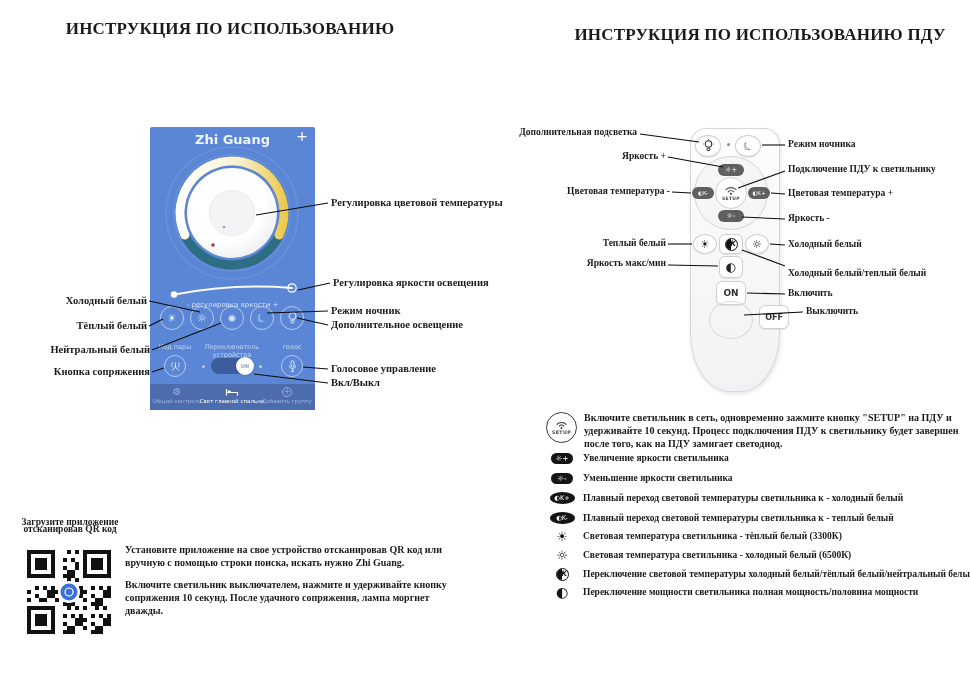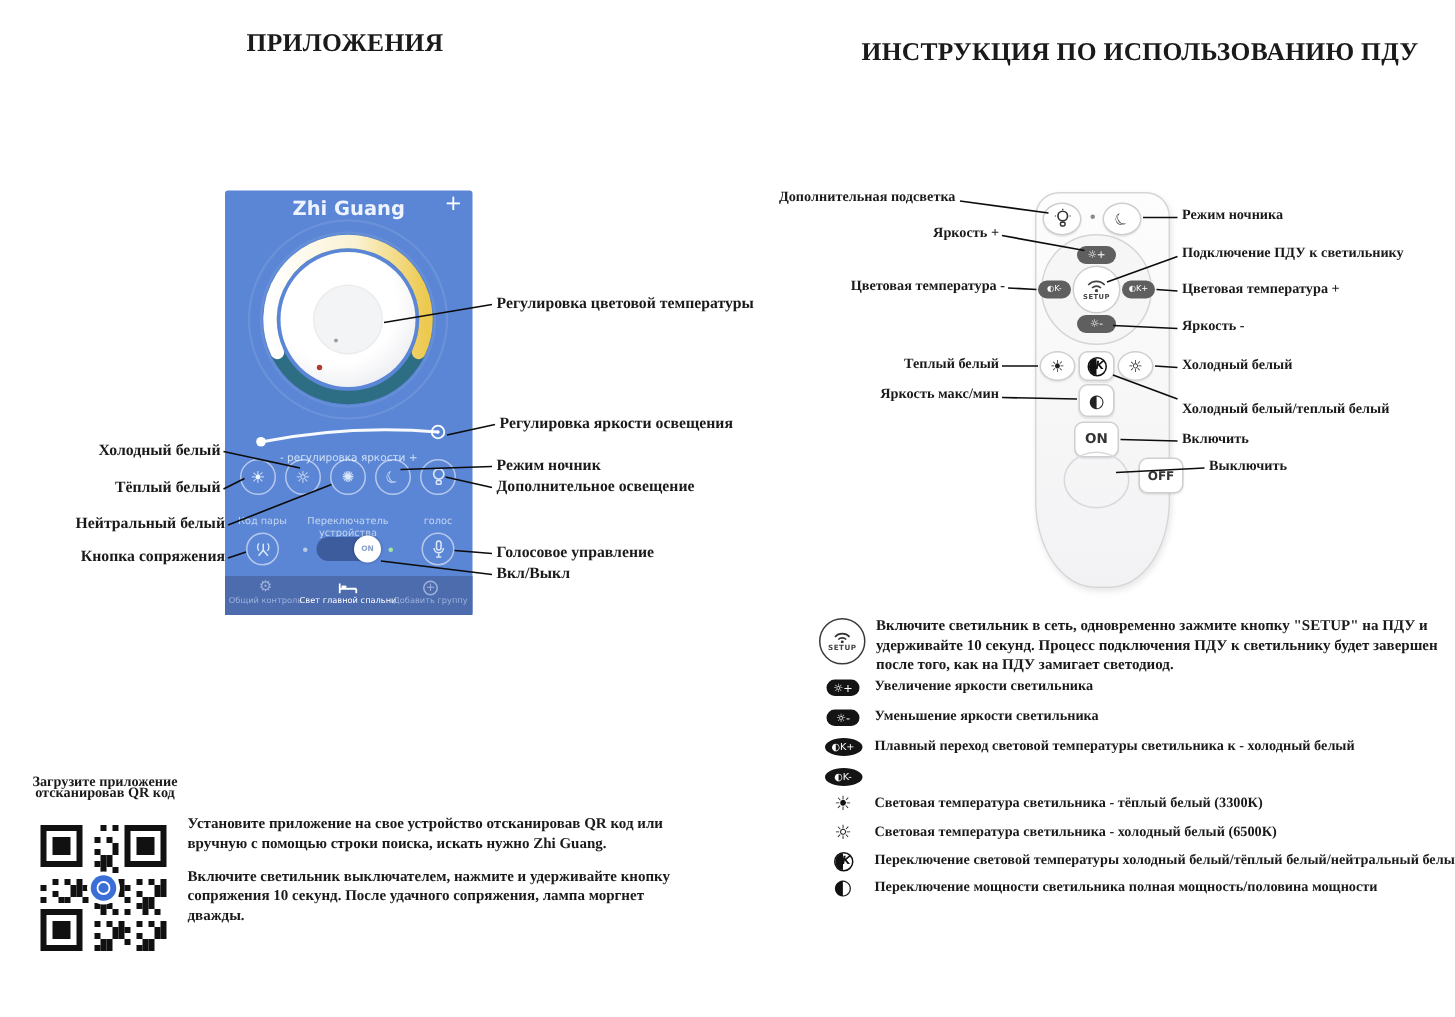--- a/index.html
+++ b/index.html
@@ -50,21 +50,21 @@
   .ck-icon { position:relative; width:13px; height:13px; border:1.4px solid #111; border-radius:50%; display:inline-block; background:#fff; }
   .ck-icon .half { position:absolute; left:0; top:0; bottom:0; width:50%; background:#111; border-radius:7px 0 0 7px; }
   .ck-icon .k { position:absolute; right:0.5px; top:50%; transform:translateY(-50%); font-family:"DejaVu Sans",sans-serif; font-size:7.5px; font-weight:700; color:#111; line-height:1; }
   .overlay { position:absolute; left:0; top:0; z-index:9; pointer-events:none; }
   .qr-cap { position:absolute; left:8px; width:124px; text-align:center; font-size:9.5px; font-weight:700; }
 </style>
 </head>
 <body>
 
 <div class="title" style="left:55px;top:18px;width:350px;font-size:17px;line-height:1.35;">
-  <div>ПРИЛОЖЕНИЯ</div>
+  <div>ИНСТРУКЦИЯ ПО ИСПОЛЬЗОВАНИЮ</div>
 </div>
 <div class="title" style="left:550px;top:25px;width:420px;font-size:17px;">ИНСТРУКЦИЯ ПО ИСПОЛЬЗОВАНИЮ ПДУ</div>
 
 <div class="phone">
   <div class="hdr">Zhi Guang</div>
   <div class="plus">+</div>
 
   <svg width="165" height="150" style="position:absolute;left:0;top:14px;" viewBox="0 0 165 150">
     <defs>
       <linearGradient id="arcGrad" x1="0" y1="0" x2="1" y2="0">
@@ -388,20 +388,21 @@
       </span>
     </span>
   <span class="legend-tx">Плавный переход световой температуры светильника к - холодный белый</span>
 </div>
 <div class="legend-row" style="top:511px;">
   <span class="legend-ic">
       <span class="oval-dark">
         <span>◐K-</span>
       </span>
     </span>
+  <span class="legend-tx">Плавный переход световой температуры светильника к - теплый белый</span>
 </div>
 <div class="legend-row" style="top:529px;">
   <span class="legend-ic">
       <span class="glyph" style="font-size:13px;color:#111;">☀</span>
     </span>
   <span class="legend-tx">Световая температура светильника - тёплый белый (3300К)</span>
 </div>
 <div class="legend-row" style="top:548px;">
   <span class="legend-ic">
       <span class="glyph" style="font-size:13px;color:#111;">☼</span>

